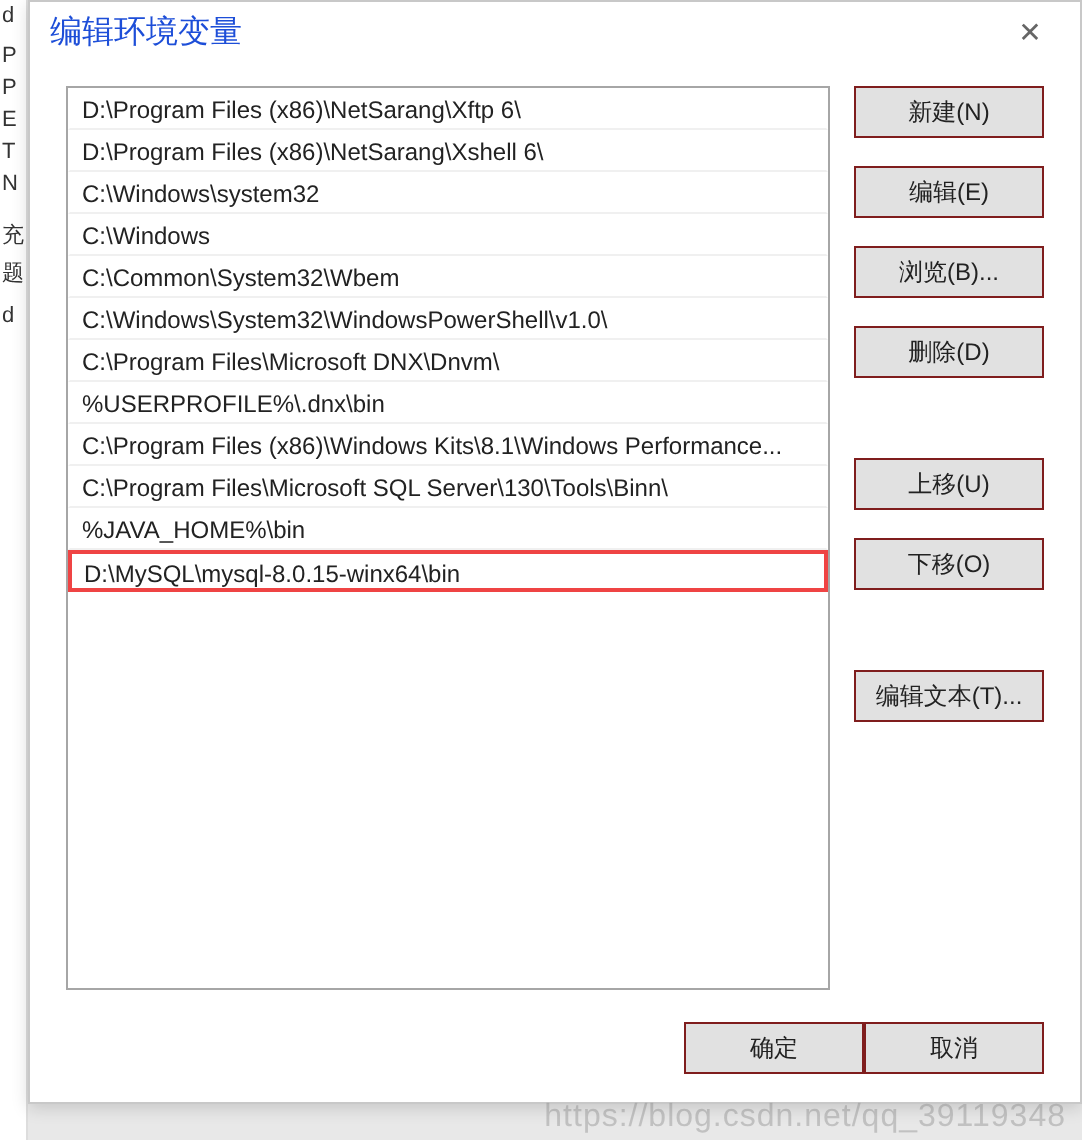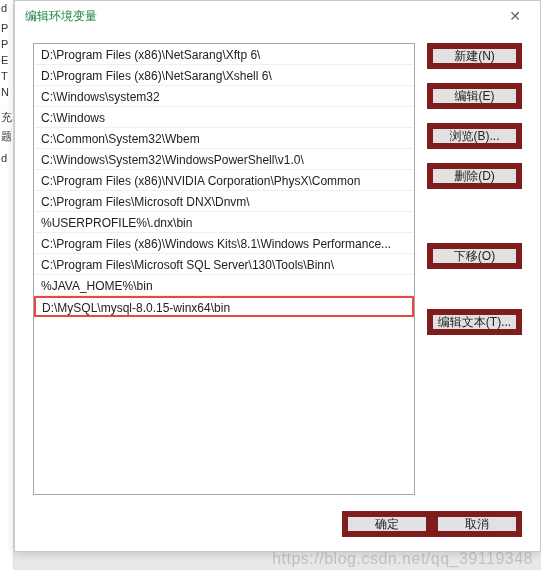--- a/index.html
+++ b/index.html
@@ -39,22 +39,22 @@
     }
     .titlebar {
       height: 30px;
       display: flex;
       align-items: center;
       padding: 0 10px;
       background: #fff;
     }
     .titlebar-title {
       flex: 1;
-      font-size: 12px;
-      color: #15803d;
+      font-size: 16px;
+      color: #1d4ed8;
     }
     .titlebar-close {
       width: 30px;
       height: 30px;
       display: flex;
       align-items: center;
       justify-content: center;
       cursor: pointer;
       color: #666;
       font-size: 14px;
@@ -93,21 +93,21 @@
     .list-row.highlighted {
       border: 2px solid #ef4444;
     }
     .btns {
       width: 95px;
       display: flex;
       flex-direction: column;
     }
     .btn {
       height: 26px;
-      border: 6px solid #7f1d1d;
+      border: 1px solid #7f1d1d;
       background: #e1e1e1;
       font-size: 12px;
       color: #222;
       cursor: pointer;
       display: flex;
       align-items: center;
       justify-content: center;
       font-family: inherit;
     }
     .spacer { height: 14px; }
@@ -163,38 +163,38 @@
   </div>
 
   <div class="content">
     <div class="listbox">
       <div class="list-row">D:\Program Files (x86)\NetSarang\Xftp 6\</div>
       <div class="list-row">D:\Program Files (x86)\NetSarang\Xshell 6\</div>
       <div class="list-row">C:\Windows\system32</div>
       <div class="list-row">C:\Windows</div>
       <div class="list-row">C:\Common\System32\Wbem</div>
       <div class="list-row">C:\Windows\System32\WindowsPowerShell\v1.0\</div>
-      <div class="list-row">C:\Program Files (x86)\NVIDIA Corporation\PhysX\Common</div>
       <div class="list-row">C:\Program Files\Microsoft DNX\Dnvm\</div>
       <div class="list-row">%USERPROFILE%\.dnx\bin</div>
       <div class="list-row">C:\Program Files (x86)\Windows Kits\8.1\Windows Performance...</div>
       <div class="list-row">C:\Program Files\Microsoft SQL Server\130\Tools\Binn\</div>
       <div class="list-row">%JAVA_HOME%\bin</div>
       <div class="list-row highlighted">D:\MySQL\mysql-8.0.15-winx64\bin</div>
     </div>
 
     <div class="btns">
       <button class="btn">新建(N)</button>
       <div class="spacer"></div>
       <button class="btn">编辑(E)</button>
       <div class="spacer"></div>
       <button class="btn">浏览(B)...</button>
       <div class="spacer"></div>
       <button class="btn">删除(D)</button>
       <div class="spacer-lg"></div>
+      <button class="btn">上移(U)</button>
       <div class="spacer"></div>
       <button class="btn">下移(O)</button>
       <div class="spacer-lg"></div>
       <button class="btn">编辑文本(T)...</button>
     </div>
   </div>
 
   <div class="dialog-footer">
     <button class="btn">确定</button>
     <button class="btn">取消</button>

